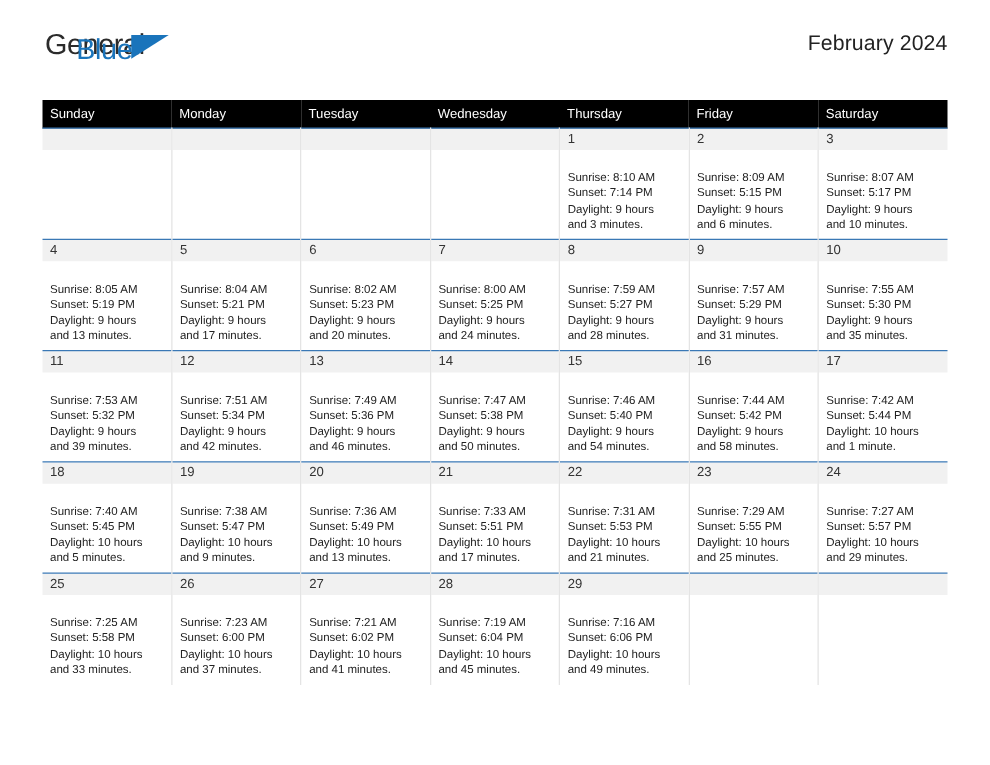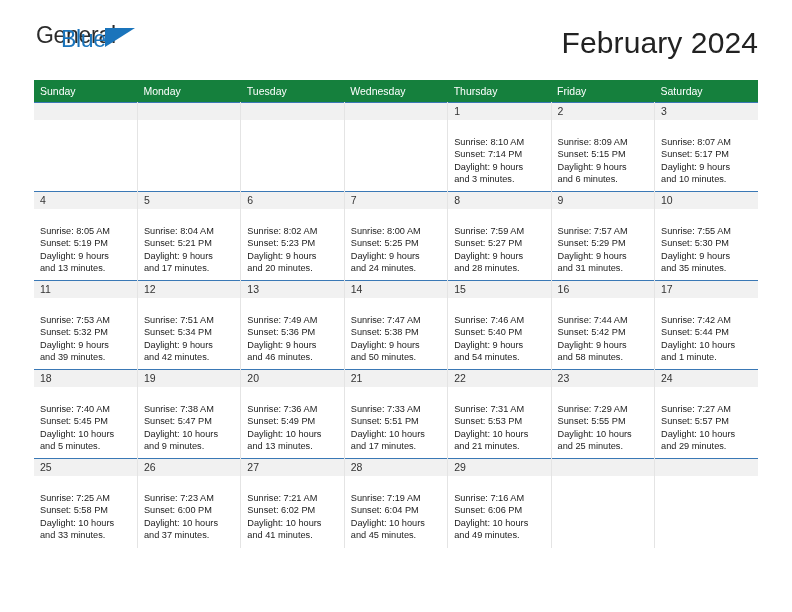--- a/index.html
+++ b/index.html
@@ -66,21 +66,21 @@
     height: 0;
     border-left: 30px solid #1a74bb;
     border-bottom: 19px solid transparent;
   }
 
   .title-block {
     text-align: right;
     padding-top: 2px;
   }
   .cal-title {
-    font-size: 30px;
+    font-size: 17px;
     color: #222222;
     font-weight: normal;
     line-height: 1.1;
     letter-spacing: 0.1px;
   }
   .cal-subtitle {
     font-size: 13px;
     color: #222222;
     margin-top: 7px;
     line-height: 1.1;
@@ -88,21 +88,21 @@
 
   
   .calendar {
     width: 724px;
     border-collapse: collapse;
     table-layout: fixed;
     margin-top: 6px;
   }
 
   .weekday-row th {
-    background: #15803d;
+    background: #000000;
     color: #ffffff;
     font-size: 10.5px;
     font-weight: normal;
     text-align: left;
     padding: 5px 0 5px 6px;
     height: 20px;
     box-sizing: border-box;
     border: none;
   }
 

